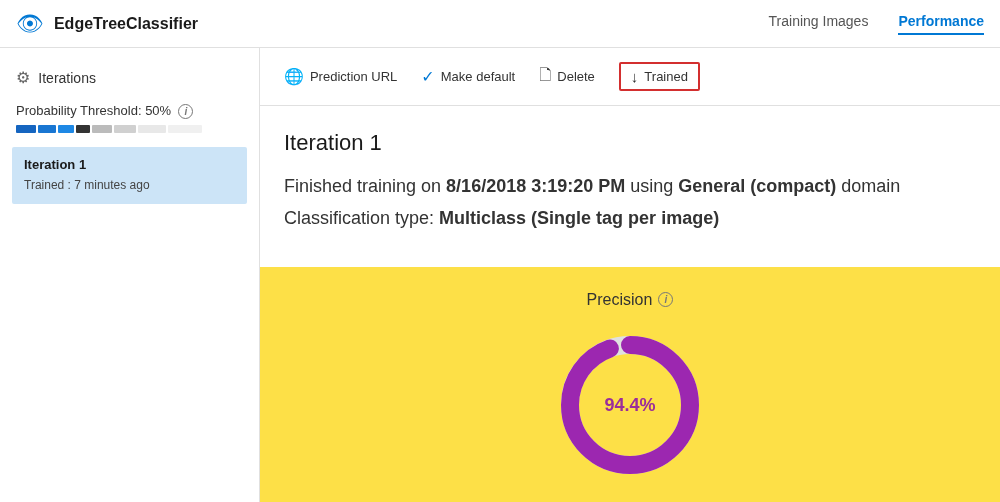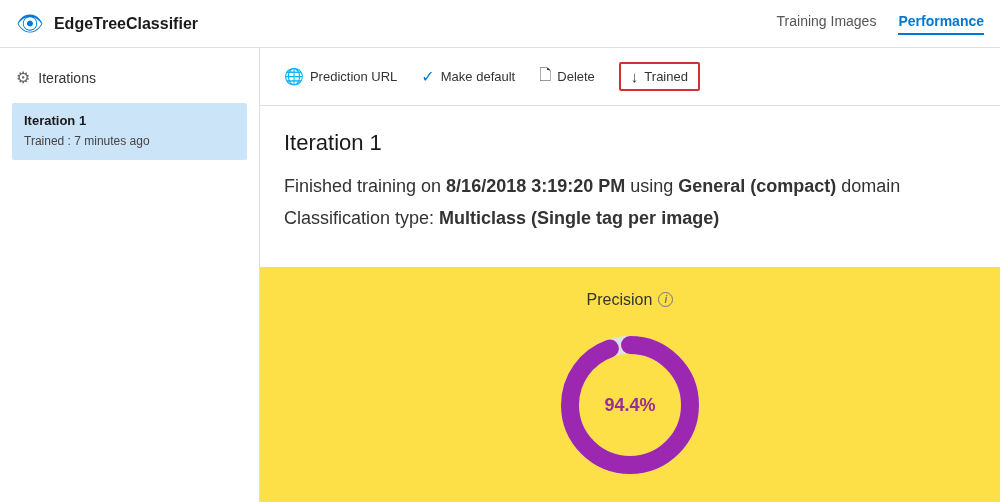--- a/index.html
+++ b/index.html
@@ -5,21 +5,21 @@
     * { box-sizing: border-box; margin: 0; padding: 0; }
     body { font-family: 'Segoe UI', Arial, sans-serif; font-size: 14px; color: #333; background: #fff; width: 1000px; height: 502px; overflow: hidden; }
 
     
     .top-nav {
       display: flex; align-items: center; height: 48px;
       border-bottom: 1px solid #e0e0e0; padding: 0 16px;
     }
     .top-nav-logo { color: #0078d4; font-size: 22px; margin-right: 10px; }
     .top-nav-title { font-size: 16px; font-weight: 600; color: #1a1a1a; flex: 1; }
-    .top-nav-links { display: flex; gap: 22px; }
+    .top-nav-links { display: flex; gap: 30px; }
     .top-nav-link { font-size: 14px; color: #555; cursor: pointer; padding-bottom: 4px; text-decoration: none; }
     .top-nav-link.active { color: #0078d4; font-weight: 600; border-bottom: 2px solid #0078d4; }
 
     
     .main-layout { display: flex; height: calc(502px - 48px); }
 
     
     .sidebar { width: 260px; border-right: 1px solid #e0e0e0; padding: 12px 0; background: #fff; flex-shrink: 0; }
     .sidebar-section-title { display: flex; align-items: center; gap: 8px; padding: 8px 16px; font-size: 14px; color: #333; font-weight: 500; }
     .sidebar-icon { font-size: 16px; color: #666; }
@@ -74,20 +74,35 @@
     <a class="top-nav-link active">Performance</a>
   </nav>
 </div>
 
 <div class="main-layout">
 
   <div class="sidebar">
     <div class="sidebar-section-title">
       <span class="sidebar-icon">⚙</span>
       <span>Iterations</span>
+    </div>
+    <div class="threshold-row">
+      <span>Probability Threshold:</span>
+      <span>50%</span>
+      &nbsp;<span class="info-icon-circle">i</span>
+      <div class="threshold-bar">
+        <div class="threshold-segment" style="background:#1565c0;width:20px;"></div>
+        <div class="threshold-segment" style="background:#1976d2;width:18px;"></div>
+        <div class="threshold-segment" style="background:#1e88e5;width:16px;"></div>
+        <div class="threshold-segment" style="background:#333;width:14px;"></div>
+        <div class="threshold-segment" style="background:#bbb;width:20px;"></div>
+        <div class="threshold-segment" style="background:#d0d0d0;width:22px;"></div>
+        <div class="threshold-segment" style="background:#e8e8e8;width:28px;"></div>
+        <div class="threshold-segment" style="background:#f0f0f0;width:34px;"></div>
+      </div>
     </div>
     <div class="iteration-item">
       <div class="iteration-item-title">Iteration 1</div>
       <div class="iteration-item-sub">Trained : 7 minutes ago</div>
     </div>
   </div>
 
   <div class="content-area">
 
     <div class="toolbar">

